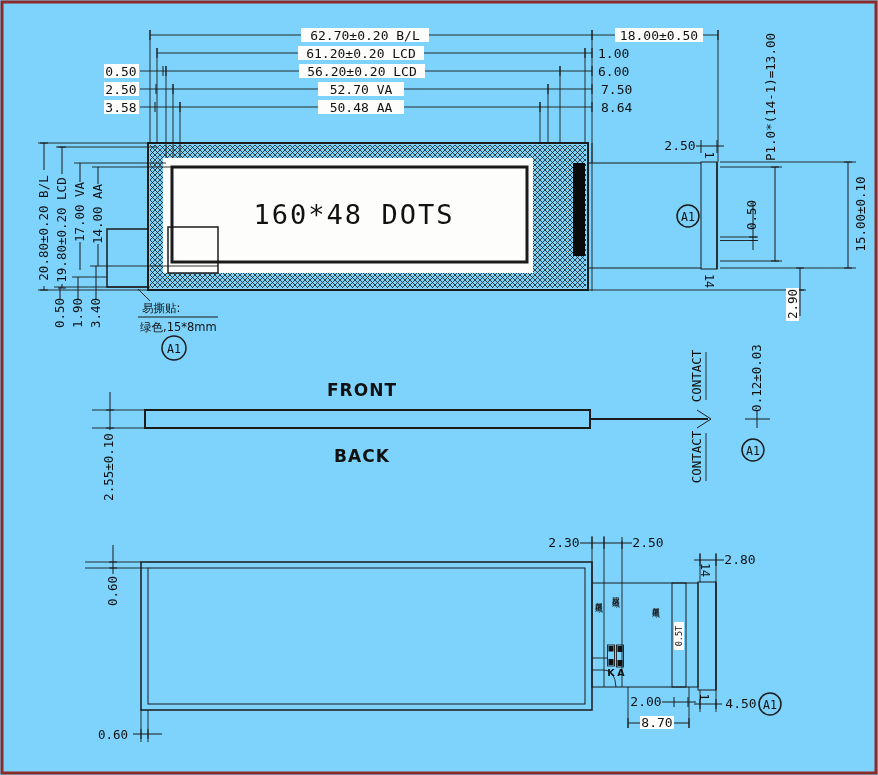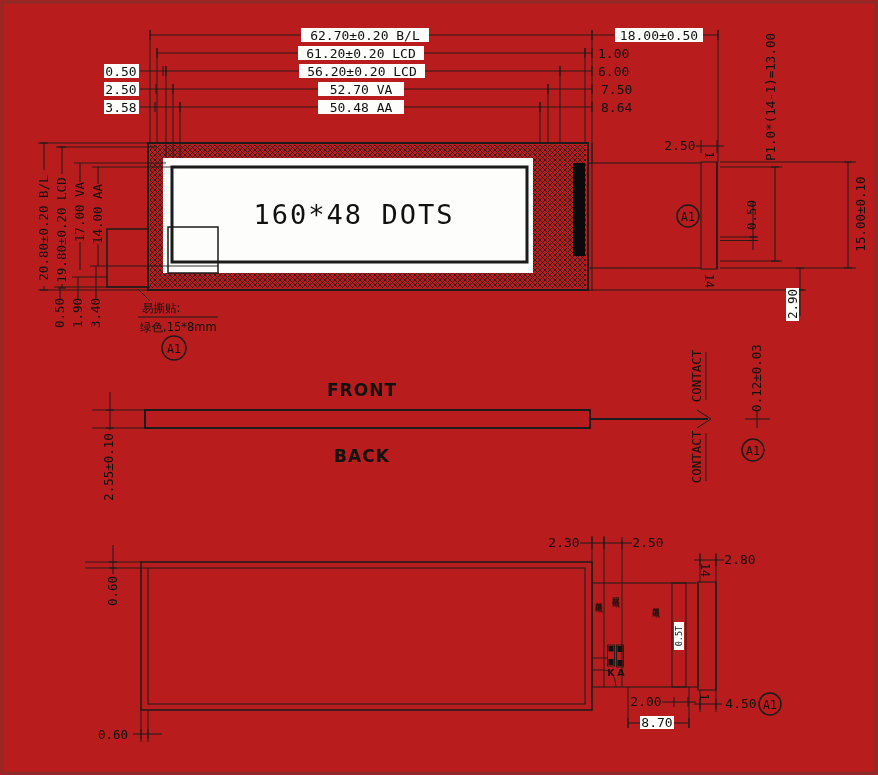--- a/index.html
+++ b/index.html
@@ -1,16 +1,16 @@
 <!DOCTYPE html>
 <html><head>
 <meta charset="utf-8">
 <style>
   html,body{margin:0;padding:0;background:#e8e8e8;}
-  .page{width:878px;height:775px;background:#b91c1c;position:relative;margin:0 auto;
+  .page{width:878px;height:775px;background:#7dd3fc;position:relative;margin:0 auto;
         font-family:"DejaVu Sans Mono", monospace;text-align:right;}
   svg{display:block;}
   .ln{stroke:#1b1b1b;stroke-width:1;fill:none;}
   .lw15{stroke-width:1.5;}
   .lw2{stroke-width:2;}
   .lw3{stroke-width:3;}
   .thin{stroke-width:0.9;}
   text{fill:#111;}
   .d{font-family:"DejaVu Sans Mono",monospace;font-size:13px;}
   .d12{font-family:"DejaVu Sans Mono",monospace;font-size:12.5px;}

